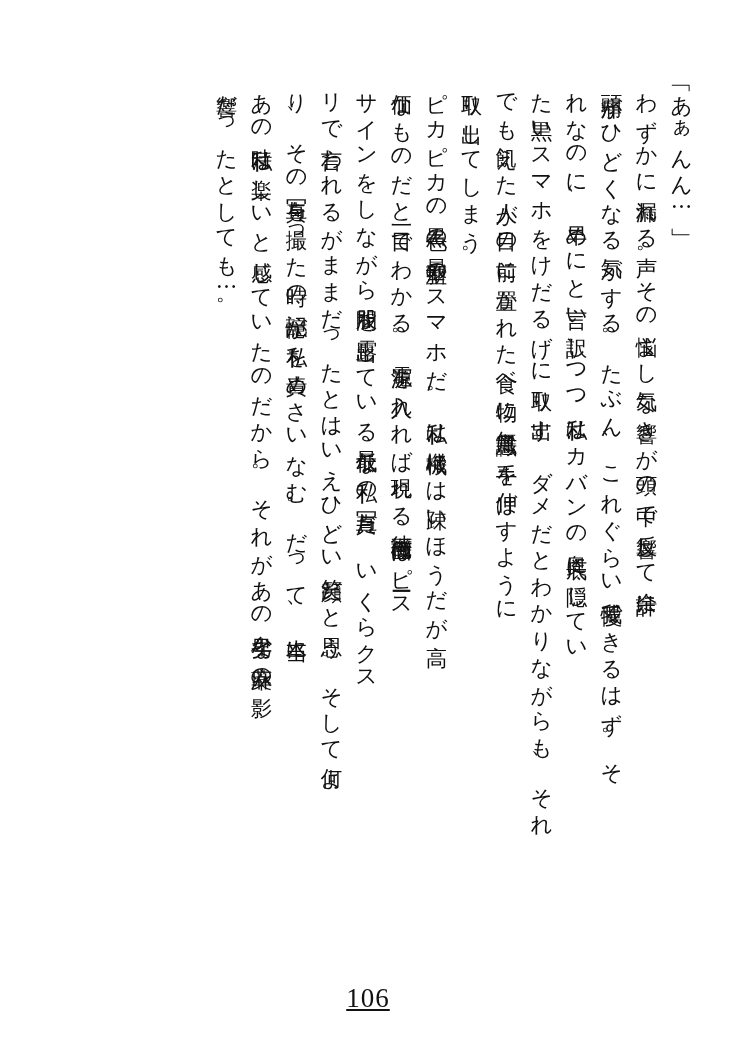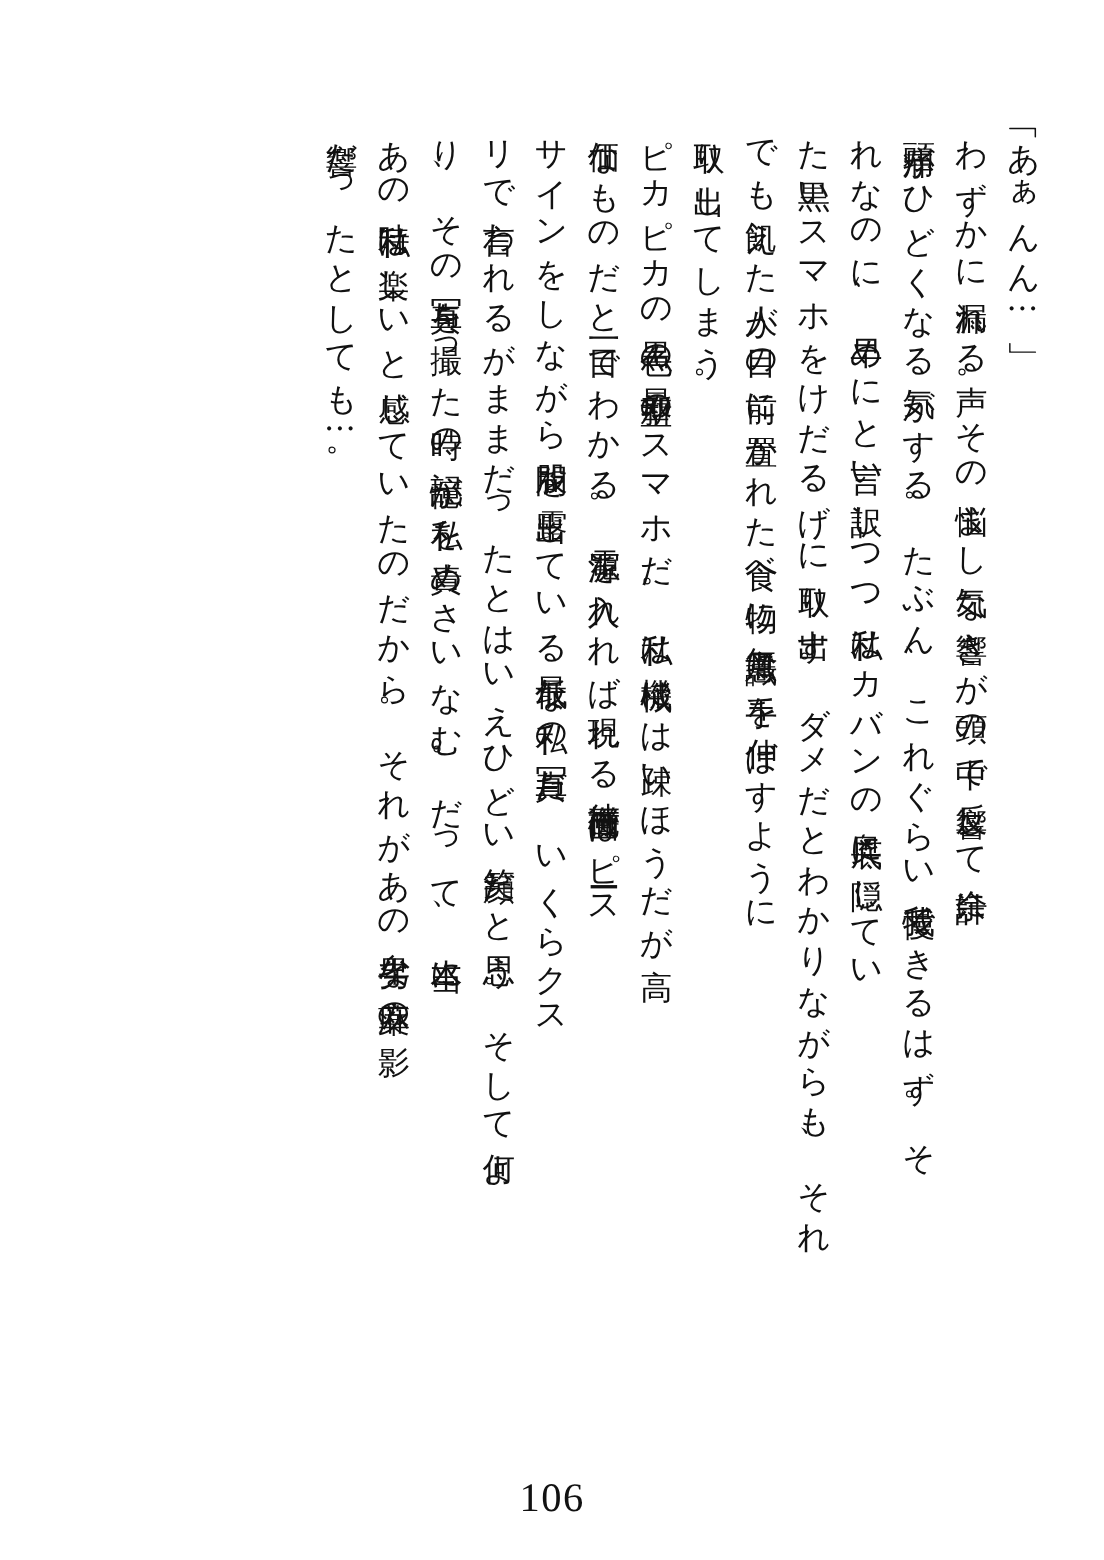--- a/index.html
+++ b/index.html
@@ -52,20 +52,21 @@
   #page-number {
     position: absolute;
     bottom: 26px;
     left: 0;
     width: 736px;
     text-align: center;
     font-size: 27px;
     font-family: "Liberation Serif", "DejaVu Serif", serif;
     color: #111111;
     letter-spacing: 1px;
+    text-decoration: underline;
   }
 </style>
 </head>
 <body>
 
 <div id="page">
 
   <div id="text-block">
     <div class="col">「あぁんん…」</div>
     <div class="col">わずかに漏れる声。その悩まし気な響きが頭の中で反響して余計に</div>

